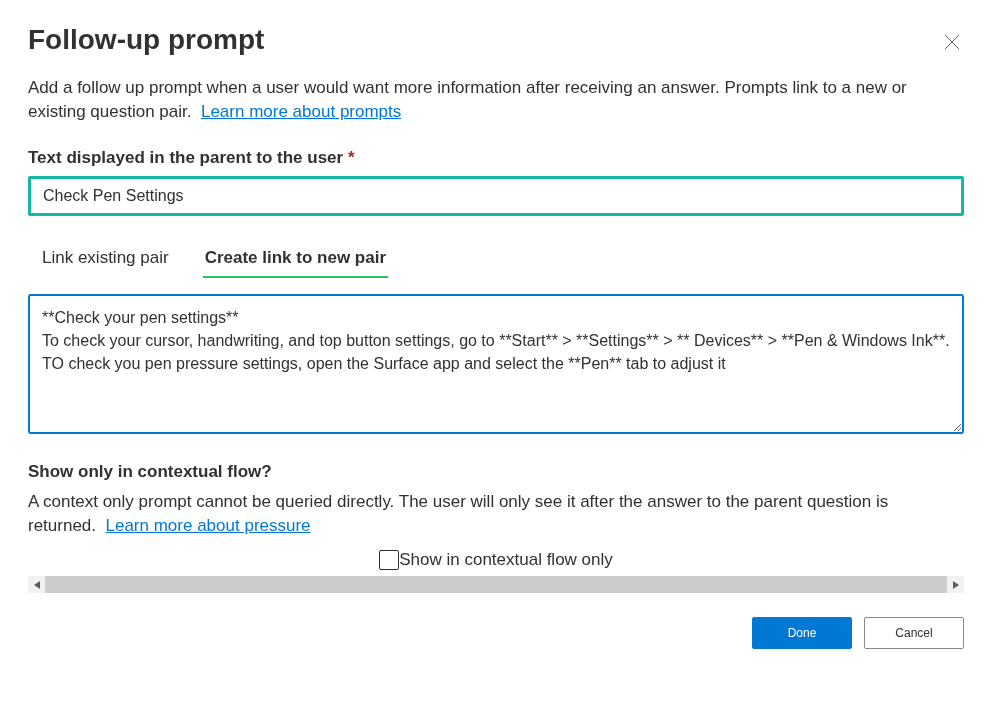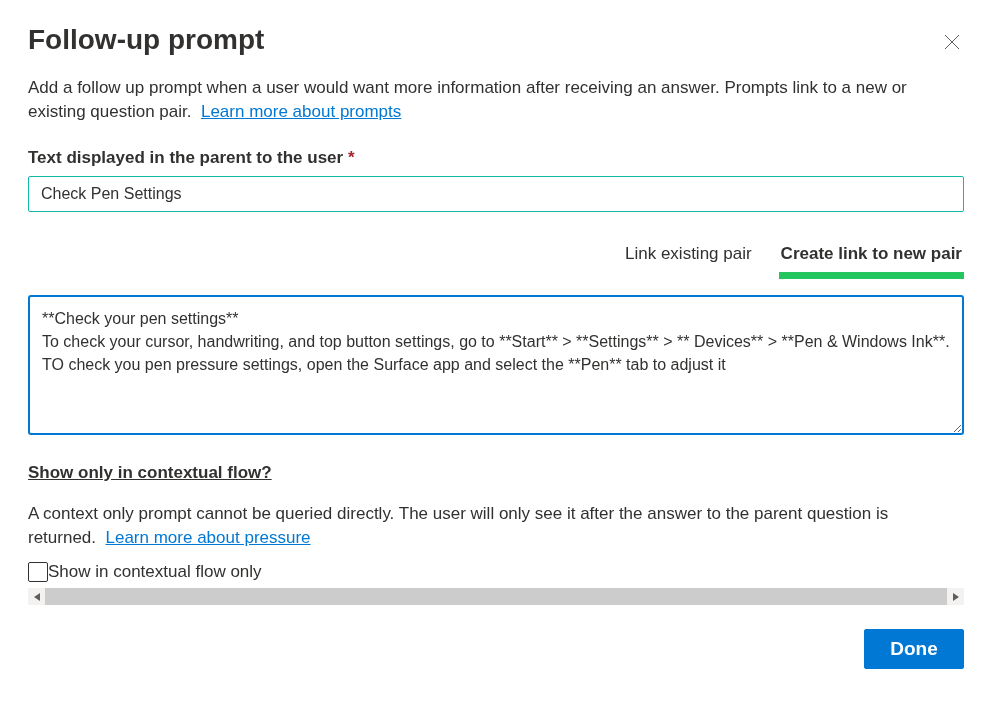--- a/index.html
+++ b/index.html
@@ -57,76 +57,75 @@
       margin-bottom: 8px;
     }
     .required-asterisk {
       color: #a4262c;
       font-weight: 600;
     }
     .text-input {
       width: 100%;
       padding: 8px 12px;
       font-size: 16px;
-      border: 1px solid #14b8a6;
+      border: 3px solid #14b8a6;
       border-radius: 2px;
       color: #323130;
       margin-bottom: 24px;
       background: #ffffff;
       font-family: inherit;
     }
     .tabs {
       display: flex;
-      gap: 25px;
+      gap: 32px;
       padding-left: 12px;
       margin-bottom: 16px;
-      justify-content: flex-end;
     }
     .tab {
       font-size: 17px;
       padding: 8px 2px;
       cursor: pointer;
       color: #323130;
       border-bottom: 2px solid transparent;
     }
     .tab.active {
       font-weight: 600;
-      border-bottom: 7px solid #22c55e;
+      border-bottom: 2px solid #22c55e;
     }
     .textarea {
       width: 100%;
       min-height: 140px;
       padding: 10px 12px;
       font-size: 16px;
       line-height: 23px;
       border: 2px solid #0078d4;
       border-radius: 3px;
       color: #323130;
       font-family: inherit;
       resize: both;
       margin-bottom: 24px;
     }
     .section-heading {
       font-size: 17px;
       font-weight: 600;
       color: #323130;
-      margin-bottom: 19px;
-      text-decoration: underline;
+      margin-bottom: 8px;
     }
     .section-description {
       font-size: 17px;
       line-height: 24px;
       color: #323130;
       margin-bottom: 12px;
     }
     .checkbox-row {
       display: flex;
       align-items: center;
       gap: 0;
       margin-bottom: 6px;
+      justify-content: center;
     }
     .checkbox {
       width: 20px;
       height: 20px;
       border: 1px solid #323130;
       border-radius: 2px;
       cursor: pointer;
       background: #fff;
     }
     .checkbox-label {
@@ -157,22 +156,22 @@
       height: 17px;
       background: #cccccc;
     }
     .button-row {
       display: flex;
       gap: 12px;
       justify-content: flex-end;
     }
     .btn {
       padding: 8px 22px;
-      font-size: 19px;
-      font-weight: 700;
+      font-size: 12px;
+      font-weight: 400;
       border-radius: 2px;
       cursor: pointer;
       border: 1px solid #8a8886;
       background: #ffffff;
       color: #323130;
       font-family: inherit;
       min-width: 100px;
     }
     .btn.primary {
       background: #0078d4;
@@ -232,16 +231,17 @@
   <div class="scroll-track-inner"></div>
   <div class="scroll-arrow">
     <svg width="6" height="8" viewBox="0 0 6 8" fill="currentColor">
         <polygon points="0,0 0,8 6,4"></polygon>
       </svg>
   </div>
 </div>
 
 <div class="button-row">
   <button class="btn primary">Done</button>
+  <button class="btn">Cancel</button>
 </div>
 
 
 
 
 </body></html>

